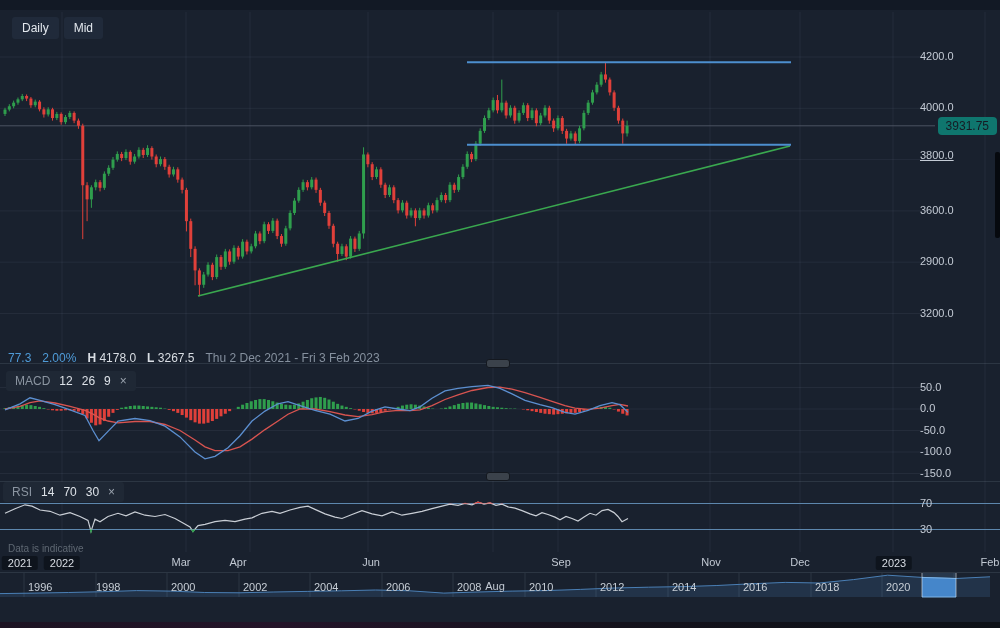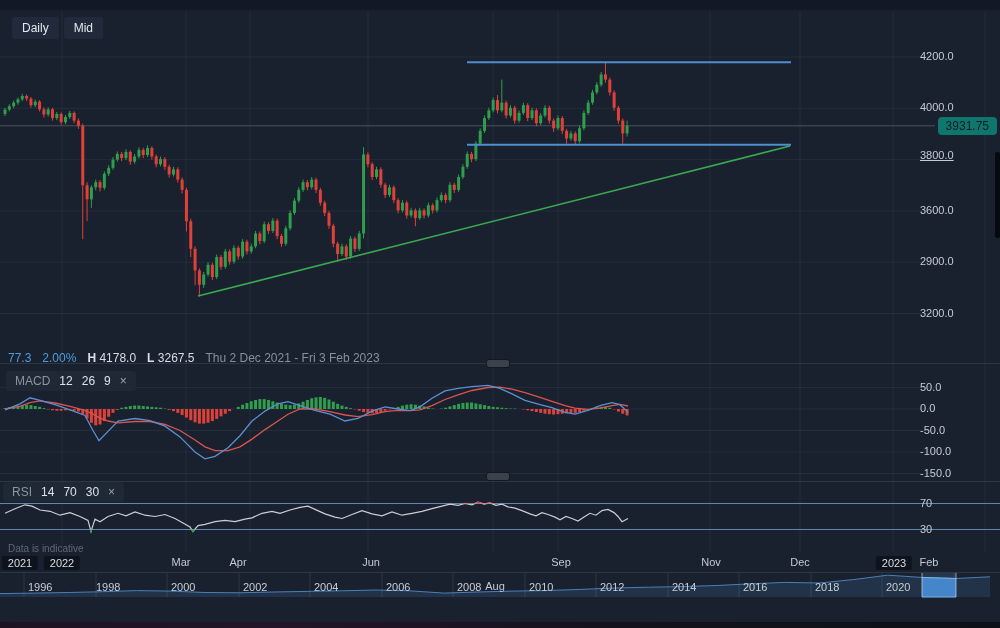--- a/index.html
+++ b/index.html
@@ -593,21 +593,21 @@
       <div class="tlabel box" style="left: 20px;">2021</div>
       <div class="tlabel box" style="left: 62px;">2022</div>
       <div class="tlabel" style="left: 181px;">Mar</div>
       <div class="tlabel" style="left: 238px;">Apr</div>
       <div class="tlabel" style="left: 371px;">Jun</div>
       <div class="tlabel" style="left: 495px; margin-top: 24px;">Aug</div>
       <div class="tlabel" style="left: 561px;">Sep</div>
       <div class="tlabel" style="left: 711px;">Nov</div>
       <div class="tlabel" style="left: 800px;">Dec</div>
       <div class="tlabel box" style="left: 894px;">2023</div>
-      <div class="tlabel" style="left: 929px;">Feb</div>
+      <div class="tlabel" style="left: 990px;">Feb</div>
       <div class="nlabel" style="left: 28px;">1996</div>
       <div class="nlabel" style="left: 96px;">1998</div>
       <div class="nlabel" style="left: 171px;">2000</div>
       <div class="nlabel" style="left: 243px;">2002</div>
       <div class="nlabel" style="left: 314px;">2004</div>
       <div class="nlabel" style="left: 386px;">2006</div>
       <div class="nlabel" style="left: 457px;">2008</div>
       <div class="nlabel" style="left: 529px;">2010</div>
       <div class="nlabel" style="left: 600px;">2012</div>
       <div class="nlabel" style="left: 672px;">2014</div>

